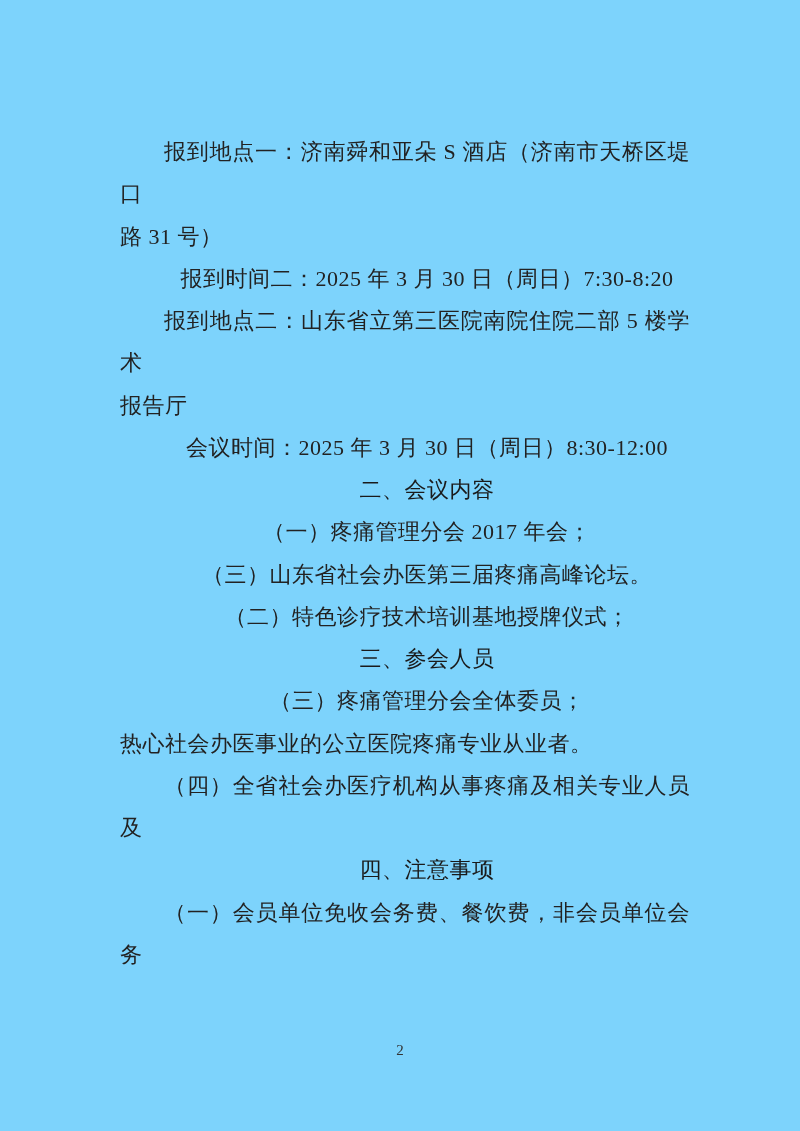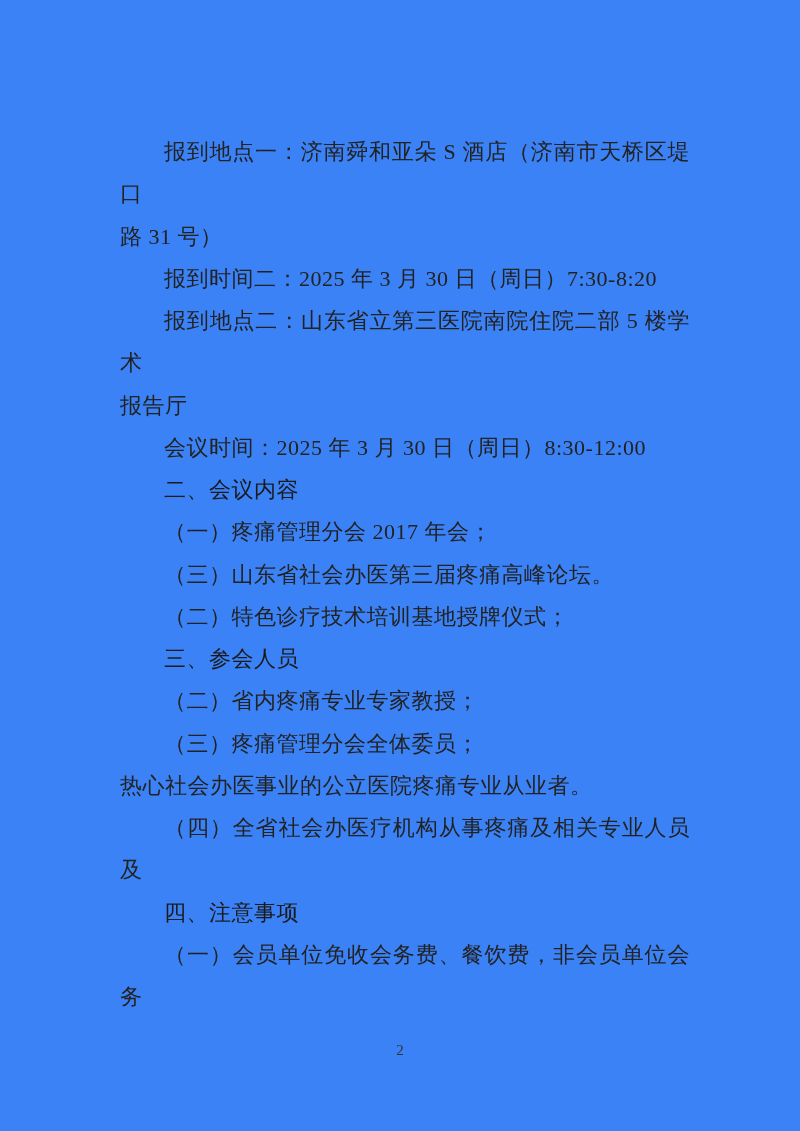--- a/index.html
+++ b/index.html
@@ -4,21 +4,21 @@
 <style>
   html, body {
     margin: 0;
     padding: 0;
     background: #ffffff;
   }
   .page {
     position: relative;
     width: 800px;
     height: 1131px;
-    background: #3b82f6;
+    background: #7dd3fc;
     overflow: hidden;
     font-family: "Liberation Serif", "DejaVu Serif", serif;
     color: #222222;
   }
   .doc-body {
     position: absolute;
     top: 131px;
     left: 120px;
     width: 570px;
   }
@@ -33,20 +33,21 @@
     font-family: "Liberation Sans", "DejaVu Sans", sans-serif;
     font-weight: normal;
     color: #1a1a1a;
   }
   .line {
     display: block;
     white-space: nowrap;
   }
   .line.first {
     text-indent: 44px;
+    text-align: center;
   }
   .line.full {
     white-space: normal;
     text-align: justify;
     text-align-last: justify;
   }
   .page-footer {
     position: absolute;
     top: 1040px;
     left: 0;
@@ -85,23 +86,20 @@
       <p class="para body">
         <span class="line first">（三）山东省社会办医第三届疼痛高峰论坛。</span>
       </p>
       <p class="para body">
         <span class="line first">（二）特色诊疗技术培训基地授牌仪式；</span>
       </p>
       <p class="para heading">
         <span class="line first">三、参会人员</span>
       </p>
       <p class="para body">
-        <span class="line first">（二）省内疼痛专业专家教授；</span>
-      </p>
-      <p class="para body">
         <span class="line first">（三）疼痛管理分会全体委员；</span>
       </p>
       <p class="para body">
         <span class="line">热心社会办医事业的公立医院疼痛专业从业者。</span>
         <span class="line first full">（四）全省社会办医疗机构从事疼痛及相关专业人员及</span>
       </p>
       <p class="para heading">
         <span class="line first">四、注意事项</span>
       </p>
       <p class="para body">

